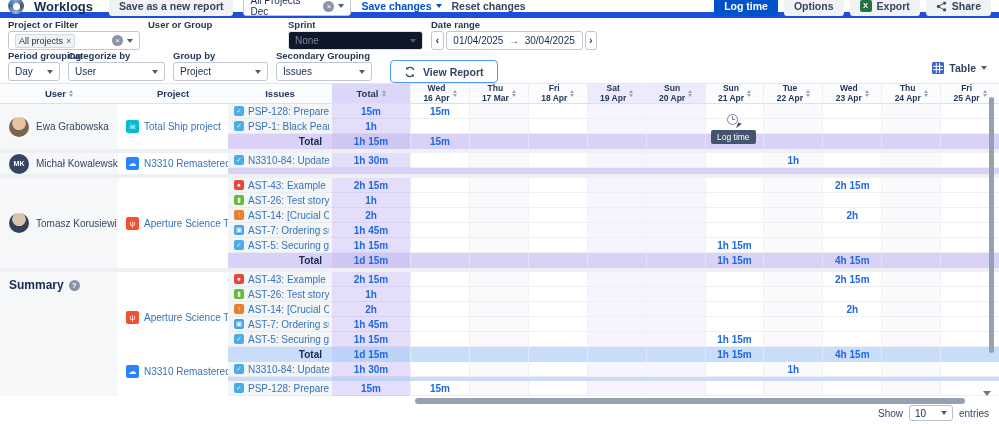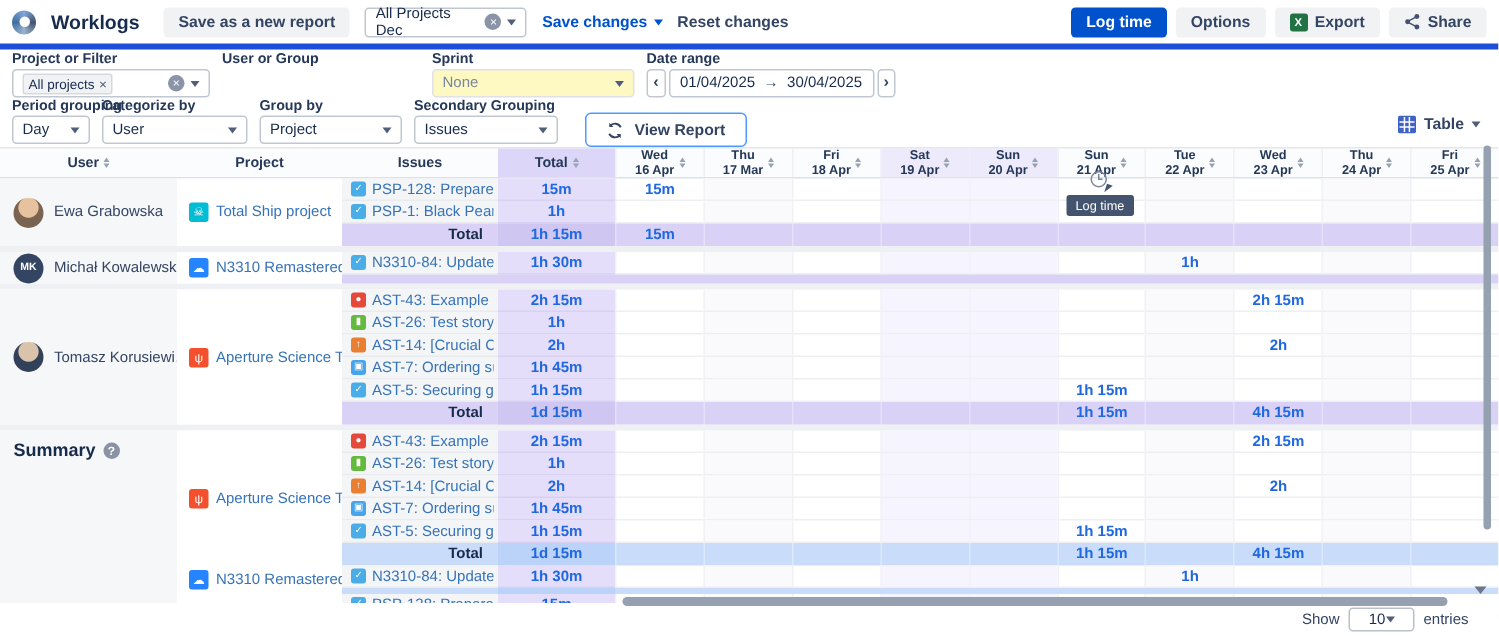--- a/index.html
+++ b/index.html
@@ -1,21 +1,21 @@
 <!DOCTYPE html>
 <html><head>
 <meta charset="utf-8">
 <style>
   *{margin:0;padding:0;box-sizing:border-box}
   html,body{width:999px;height:424px;overflow:hidden}
   body{font-family:"Liberation Sans",sans-serif;background:#fff;color:#172B4D;position:relative}
   button{font-family:inherit;border:none;cursor:pointer;background:none}
 
   
-  .topbar{height:33px;display:flex;align-items:center;gap:10px;padding:0 8px;border-bottom:4px solid #1d4ed8}
+  .topbar{height:18px;display:flex;align-items:center;gap:10px;padding:0 8px;border-bottom:6px solid #1d4ed8}
   .logo{width:16px;height:16px;border-radius:50%;background:conic-gradient(#7fa8d9,#44546f,#9ab4d0,#3f6f9f,#7fa8d9);position:relative;flex:none}
   .logo-hole{position:absolute;left:4.5px;top:4.5px;width:7px;height:7px;border-radius:50%;background:#fff}
   .apptitle{font-size:13px;font-weight:700;color:#172B4D;margin-right:6px}
   .btn{height:20px;padding:0 10px;border-radius:3px;font-size:10.5px;font-weight:700;display:inline-flex;align-items:center;gap:5px}
   .btn.gray{background:#f1f2f4;color:#344563}
   .btn.primary{background:#0052CC;color:#fff}
   .ctrl{height:20px;border:1px solid #c1c7d0;border-radius:3px;background:#fff;display:flex;align-items:center;gap:4px;padding:0 6px;font-size:10px;color:#172B4D}
   .report-select{width:108px}
   .spacer{flex:1}
   .caret{width:0;height:0;border-left:3.5px solid transparent;border-right:3.5px solid transparent;border-top:4px solid #505F79;flex:none}
@@ -32,21 +32,21 @@
   .f1{height:31px}
   .f2{height:34px}
   .flabel{font-size:9.5px;font-weight:700;color:#253858;line-height:11px;margin-top:1px;margin-bottom:1px;white-space:nowrap}
   .fgroup .ctrl{height:19px}
   .w132{width:132px}.w135{width:135px}
   .w52{width:52px}.w97{width:97px}.w95{width:95px}.w96{width:96px}
   .fgroup .ctrl{width:100%}
   .tag{background:#f1f2f4;border:1px solid #d5d9e0;border-radius:2px;padding:0 3px;font-size:9px;display:flex;align-items:center;gap:3px;height:14px;white-space:nowrap}
   .tagx{color:#505f79;font-size:9px}
   .ph{color:#7a869a}
-  .ctrl.disabled{background:#fef9c3;border-color:#dfe1e6;color:#a5adba}
+  .ctrl.disabled{background:#0f172a;border-color:#dfe1e6;color:#a5adba}
   .dr{display:flex;gap:2px;align-items:center}
   .navbtn{height:19px;width:15px;border:1px solid #c1c7d0;border-radius:3px;background:#fff;font-size:11px;font-weight:700;color:#344563;line-height:17px;text-align:center;padding:0}
   .datein{width:153px;justify-content:space-around}
   .arr{color:#344563;font-weight:700}
   .viewreport{height:23px;margin-left:10px;border:1.5px solid #4C9AFF;border-radius:4px;background:#fff;display:flex;align-items:center;gap:7px;padding:0 13px;font-size:10.5px;font-weight:700;color:#344563;margin-top:11px}
   .tablesel{position:absolute;right:12px;top:13px;display:flex;align-items:center;gap:5px;font-size:10.5px;font-weight:700;color:#344563}
 
   
   .thead{display:flex;height:21px;background:#fbfcfd;border-top:1px solid #e4e6ea;border-bottom:1px solid #dfe1e6;font-size:9.5px;font-weight:700;color:#253858}
   .hcell{display:flex;align-items:center;justify-content:center}
@@ -101,22 +101,22 @@
   
   .clockwrap{position:absolute;left:727px;top:114px;width:14px;height:14px;z-index:9}
   .clockface{position:absolute;left:0;top:0;width:11px;height:11px;border:1.3px solid #7a869a;border-radius:50%}
   .clockface::after{content:"";position:absolute;left:3.8px;top:1.2px;width:1.3px;height:3.6px;background:#7a869a}
   .clockface::before{content:"";position:absolute;left:4.2px;top:3.8px;width:3px;height:1.3px;background:#7a869a}
   .clockcursor{position:absolute;right:0;bottom:-1px;width:0;height:0;border-top:6px solid #44546f;border-right:4px solid transparent;transform:rotate(18deg)}
   .tooltip{position:absolute;left:711px;top:130px;background:#44546f;color:#fff;font-size:8.5px;padding:2px 6px;border-radius:2px;z-index:10;white-space:nowrap}
   .hscroll{position:absolute;left:415px;top:398px;width:550px;height:6px;background:#95a0b0;border-radius:3px;z-index:12}
   .vscroll{position:absolute;right:5px;top:97px;width:5px;height:256px;background:#95a0b0;border-radius:3px;z-index:12}
   .varrow{position:absolute;right:8px;top:391px;width:0;height:0;border-left:4px solid transparent;border-right:4px solid transparent;border-top:5px solid #6b7687;z-index:12}
-  .bottombar{position:absolute;left:0;bottom:0;width:100%;height:22px;background:#fff;display:flex;align-items:center;justify-content:flex-end;gap:6px;padding-right:20px;font-size:10px;color:#344563;z-index:11}
-  .pagesel{height:16px;width:44px;border:1px solid #b9c0ca;border-radius:3px;background:#fff;display:flex;align-items:center;justify-content:center;padding:0 5px;font-size:10px;color:#172B4D}
+  .bottombar{position:absolute;left:0;bottom:0;width:100%;height:22px;background:#fff;display:flex;align-items:center;justify-content:flex-end;gap:6px;padding-right:10px;font-size:10px;color:#344563;z-index:11}
+  .pagesel{height:16px;width:44px;border:1px solid #b9c0ca;border-radius:3px;background:#fff;display:flex;align-items:center;justify-content:space-between;padding:0 5px;font-size:10px;color:#172B4D}
 </style>
 </head>
 <body>
 
 <div class="topbar">
   <span class="logo">
       <span class="logo-hole"></span>
     </span>
   <span class="apptitle">Worklogs</span>
   <button class="btn gray">Save as a new report</button>

